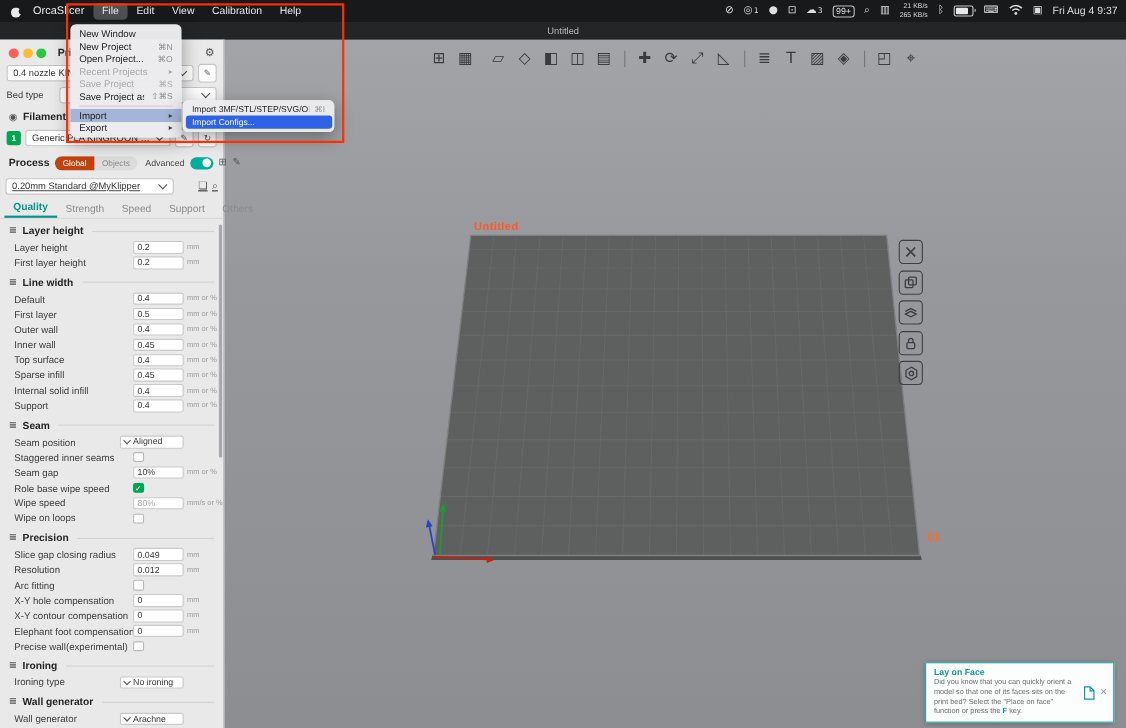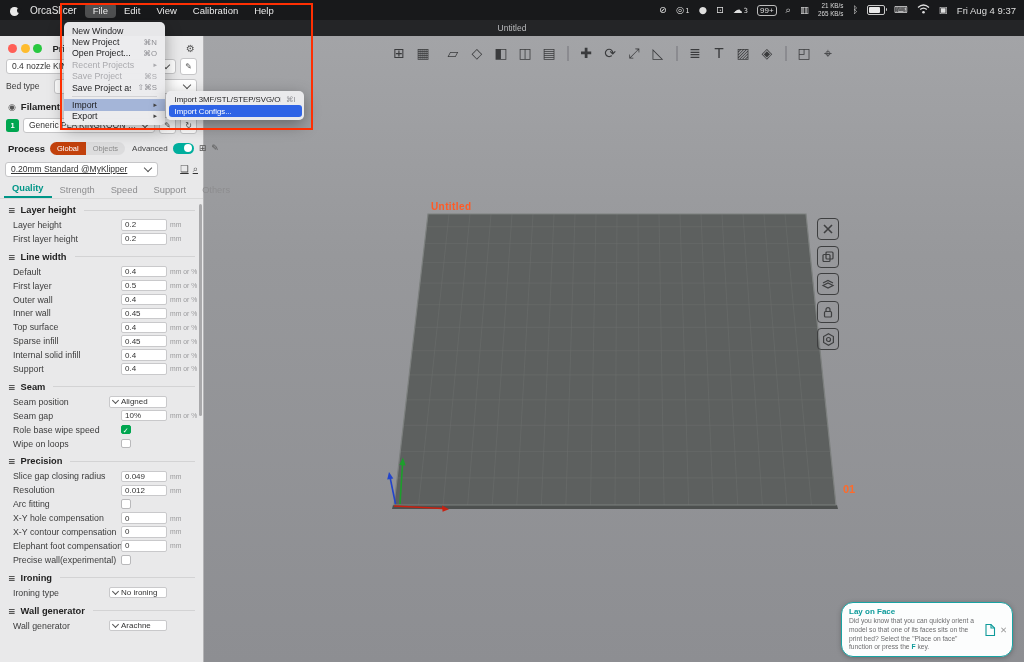--- a/index.html
+++ b/index.html
@@ -93,21 +93,21 @@
   .vtoolbar{position:absolute;left:50%;top:7px;transform:translateX(-50%);display:flex;align-items:center;color:#3a3b3d;}
   .tb-group{display:flex;gap:4px;margin:0 5px;}
   .tb-ic{width:20px;height:20px;display:flex;align-items:center;justify-content:center;font-size:14px;}
   .tb-sep{width:1px;height:15px;background:#74757a;margin:0 3px;}
   .plate-svg{position:absolute;left:0;top:0;}
   .plate-title{position:absolute;left:228px;top:165px;color:#ff5a26;font-weight:bold;font-size:10px;letter-spacing:.4px;}
   .plate-num{position:absolute;left:640px;top:447px;color:#ff6a2a;font-weight:bold;font-size:11px;}
   .plate-btns{position:absolute;left:614px;top:182px;display:flex;flex-direction:column;gap:5.5px;}
   .pbtn{width:22px;height:22px;border:1.6px solid #3e3f40;border-radius:4px;display:flex;align-items:center;justify-content:center;box-sizing:border-box;}
 
-  .notif{position:absolute;right:11px;bottom:5px;width:172px;background:#fcfdfd;border:1px solid #18a3a3;border-radius:12px;
+  .notif{position:absolute;right:11px;bottom:5px;width:172px;background:#fcfdfd;border:1px solid #18a3a3;border-radius:0;
          padding:4px 5px 4px 7px;display:flex;gap:5px;box-shadow:0 1px 5px rgba(0,0,0,.25);box-sizing:border-box;}
   .notif-text{flex:1;}
   .notif-title{color:#0d9a9a;font-size:8px;font-weight:bold;margin-bottom:1px;}
   .notif-body{font-size:6.7px;color:#6d6d6f;line-height:1.3;}
   .fkey{color:#0d9a9a;font-weight:bold;}
   .notif-icons{display:flex;align-items:center;gap:4px;flex:none;}
   .notif-x{color:#9a9a9a;font-size:8.5px;}
 
   
   .fmenu{position:absolute;left:64px;top:22px;width:101px;background:rgba(236,236,238,.98);border-radius:5px;
@@ -304,30 +304,42 @@
       </div>
       <div class="srow">
         <span class="lbl">Seam position</span>
         <div class="val select">
           <span class="caret-s"></span>
           <span>Aligned</span>
         </div>
         <span class="unit"></span>
       </div>
       <div class="srow">
+        <span class="lbl">Staggered inner seams</span>
+        <div class="cbwrap">
+          <div class="cb"></div>
+        </div>
+        <span class="unit"></span>
+      </div>
+      <div class="srow">
         <span class="lbl">Seam gap</span>
         <div class="val">10%</div>
         <span class="unit">mm or %</span>
       </div>
       <div class="srow">
         <span class="lbl">Role base wipe speed</span>
         <div class="cbwrap">
           <div class="cb checked">✓</div>
         </div>
         <span class="unit"></span>
+      </div>
+      <div class="srow">
+        <span class="lbl">Wipe speed</span>
+        <div class="val muted">80%</div>
+        <span class="unit">mm/s or %</span>
       </div>
       <div class="srow">
         <span class="lbl">Wipe on loops</span>
         <div class="cbwrap">
           <div class="cb"></div>
         </div>
         <span class="unit"></span>
       </div>
       <div class="sec-title">
         <span class="sechead-ic ico">≡</span>

